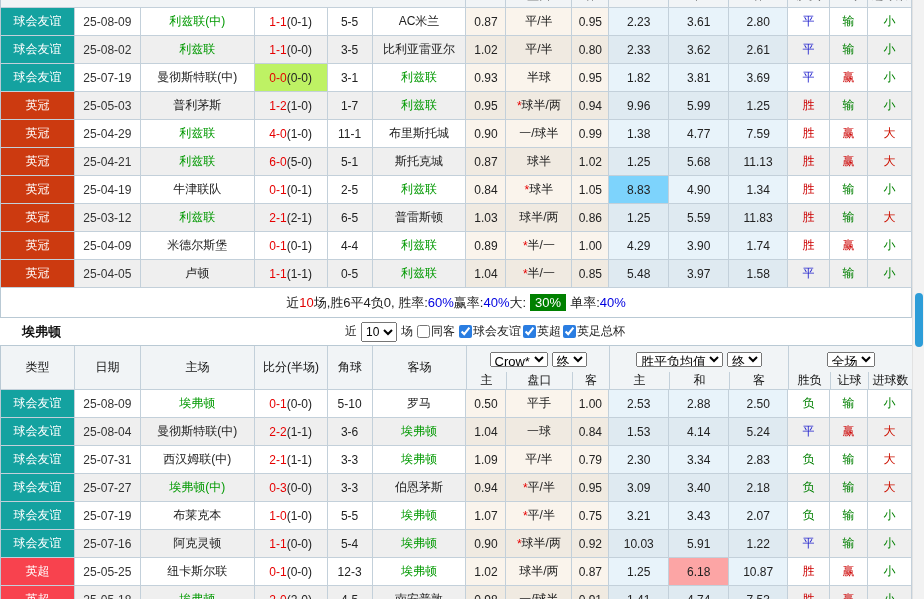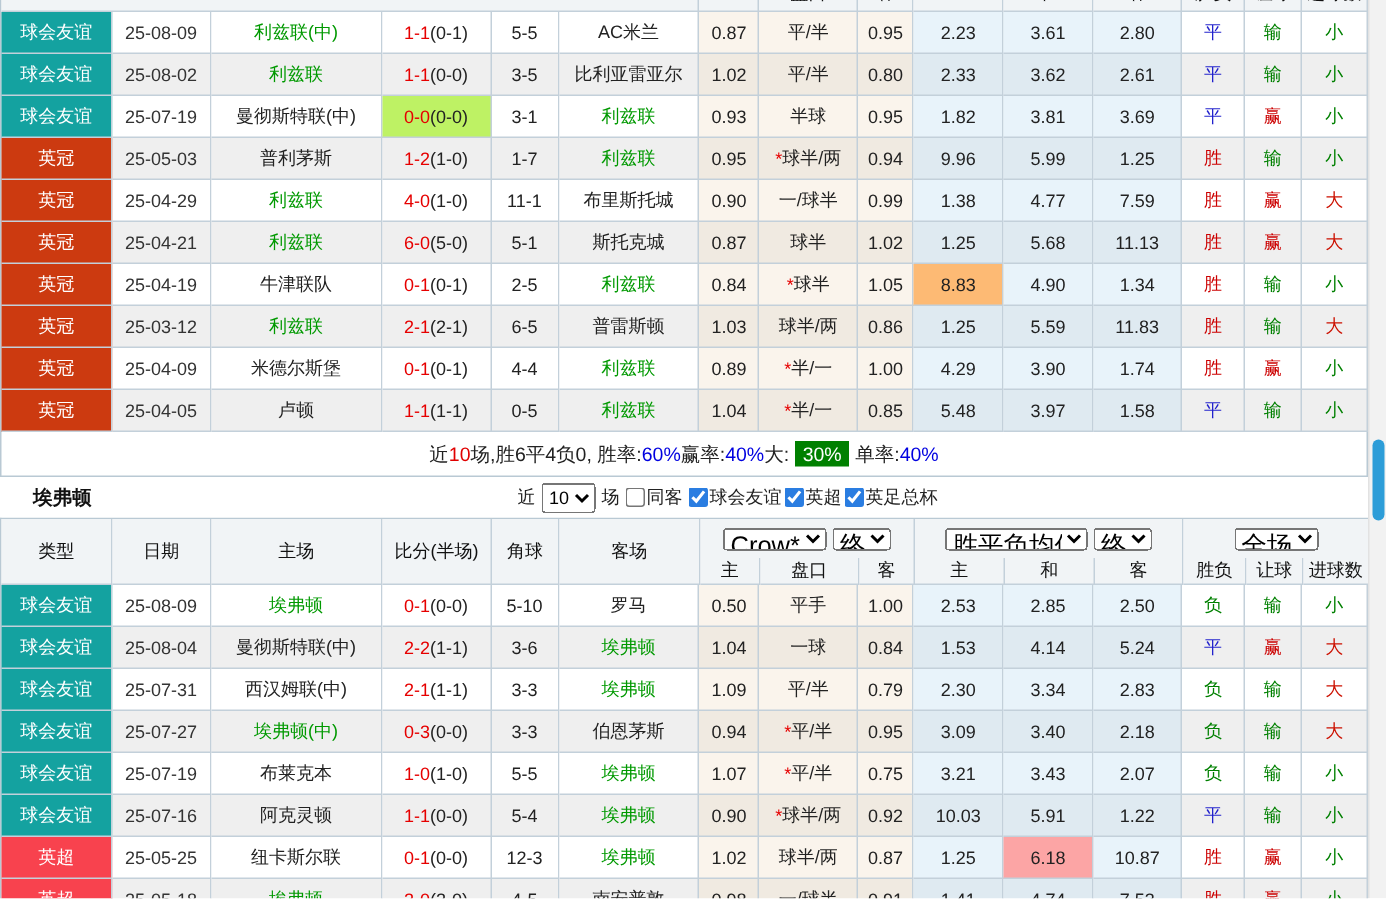--- a/index.html
+++ b/index.html
@@ -30,21 +30,21 @@
   .band-controls label { display:flex; align-items:center; gap:1px; cursor:pointer; }
   .band-controls input[type=checkbox] { accent-color:#2a7de1; width:13px; height:13px; }
 
   .header2 { display:flex; width:912px; height:45px; border-left:1px solid #b9c9d4; border-top:1px solid #b9c9d4; }
   .merged-wrap { display:flex; }
   .mcell { height:44px; background:#f1f4f6; border-right:1px solid #c3d0da; border-bottom:1px solid #c3d0da;
            display:flex; align-items:center; justify-content:center; font-size:12px; color:#111; }
   .right-wrap { display:flex; flex-direction:column; }
   .sel-row { display:flex; height:26px; }
   .gcell { background:#f1f4f6; border-right:1px solid #c3d0da; display:flex; align-items:center; justify-content:center; gap:4px; }
-  .gcell select { font-size:17px; height:15px; max-width:95px; }
+  .gcell select { font-size:13px; height:15px; max-width:95px; }
   .lbl-row { display:flex; height:18px; }
   .lbl-row .cell { background:#f1f4f6; height:18px; color:#111; }
 
   .scroll-track { position:absolute; right:0; top:0; width:12px; height:599px; background:#f2f2f2; border-left:1px solid #e2e2e2; }
   .scroll-thumb { position:absolute; left:2px; top:293px; width:8px; height:54px; background:#2d9dd8; border-radius:4px; }
 </style>
 </head>
 <body>
 
 <div class="app">
@@ -198,21 +198,21 @@
             <span style="color: rgb(34, 34, 34);">(0-1)</span>
           </div>
           <div class="cell" style="width: 45px; background: rgb(255, 255, 255);">2-5</div>
           <div class="cell" style="width: 94px; background: rgb(255, 255, 255); color: rgb(0, 153, 0);">利兹联</div>
           <div class="cell" style="width: 40px; background: rgb(250, 244, 236);">0.84</div>
           <div class="cell" style="width: 66px; background: rgb(250, 244, 236);">
             <span style="color: rgb(230, 0, 0);">*</span>
             <span>球半</span>
           </div>
           <div class="cell" style="width: 37px; background: rgb(250, 244, 236);">1.05</div>
-          <div class="cell" style="width: 60px; background: #fdba74;">8.83</div>
+          <div class="cell" style="width: 60px; background: #7dd3fc;">8.83</div>
           <div class="cell" style="width: 60px; background: rgb(232, 243, 250);">4.90</div>
           <div class="cell" style="width: 59px; background: rgb(232, 243, 250);">1.34</div>
           <div class="cell" style="width: 42px; background: rgb(255, 255, 255); color: rgb(204, 0, 0);">胜</div>
           <div class="cell" style="width: 38px; background: rgb(255, 255, 255); color: rgb(0, 128, 0);">输</div>
           <div class="cell" style="width: 44px; background: rgb(255, 255, 255); color: rgb(0, 128, 0);">小</div>
         </div>
         <div class="row">
           <div class="cell" style="width: 74px; background: rgb(204, 58, 16); color: rgb(255, 255, 255);">英冠</div>
           <div class="cell" style="width: 66px; background: rgb(239, 239, 239); color: rgb(51, 51, 51);">25-03-12</div>
           <div class="cell" style="width: 114px; background: rgb(239, 239, 239); color: rgb(0, 153, 0);">利兹联</div>
@@ -365,21 +365,21 @@
           <div class="cell" style="width: 73px; background: rgb(255, 255, 255);">
             <span style="color: rgb(230, 0, 0);">0-1</span>
             <span style="color: rgb(34, 34, 34);">(0-0)</span>
           </div>
           <div class="cell" style="width: 45px; background: rgb(255, 255, 255);">5-10</div>
           <div class="cell" style="width: 94px; background: rgb(255, 255, 255); color: rgb(34, 34, 34);">罗马</div>
           <div class="cell" style="width: 40px; background: rgb(250, 244, 236);">0.50</div>
           <div class="cell" style="width: 66px; background: rgb(250, 244, 236);">平手</div>
           <div class="cell" style="width: 37px; background: rgb(250, 244, 236);">1.00</div>
           <div class="cell" style="width: 60px; background: rgb(232, 243, 250);">2.53</div>
-          <div class="cell" style="width: 60px; background: rgb(232, 243, 250);">2.85</div>
+          <div class="cell" style="width: 60px; background: rgb(232, 243, 250);">2.88</div>
           <div class="cell" style="width: 59px; background: rgb(232, 243, 250);">2.50</div>
           <div class="cell" style="width: 42px; background: rgb(255, 255, 255); color: rgb(0, 128, 0);">负</div>
           <div class="cell" style="width: 38px; background: rgb(255, 255, 255); color: rgb(0, 128, 0);">输</div>
           <div class="cell" style="width: 44px; background: rgb(255, 255, 255); color: rgb(0, 128, 0);">小</div>
         </div>
         <div class="row">
           <div class="cell" style="width: 74px; background: rgb(20, 162, 160); color: rgb(255, 255, 255);">球会友谊</div>
           <div class="cell" style="width: 66px; background: rgb(239, 239, 239); color: rgb(51, 51, 51);">25-08-04</div>
           <div class="cell" style="width: 114px; background: rgb(239, 239, 239); color: rgb(34, 34, 34);">曼彻斯特联(中)</div>
           <div class="cell" style="width: 73px; background: rgb(239, 239, 239);">

